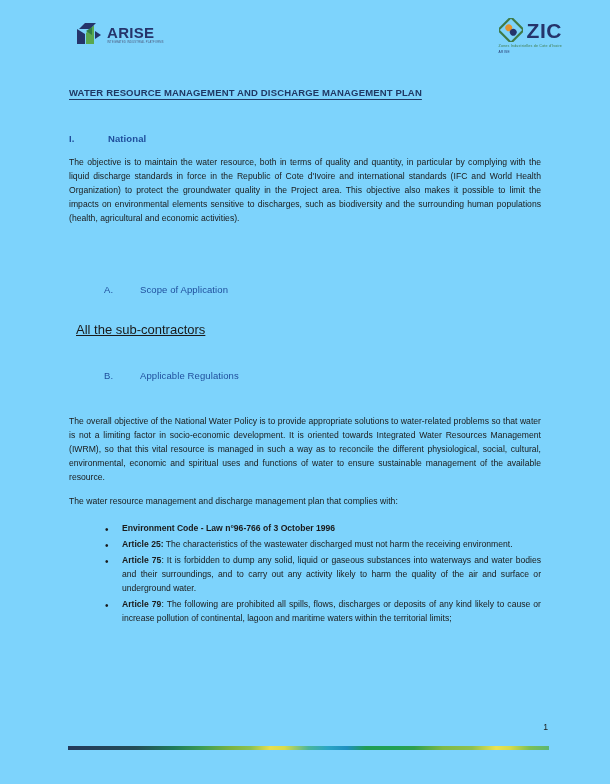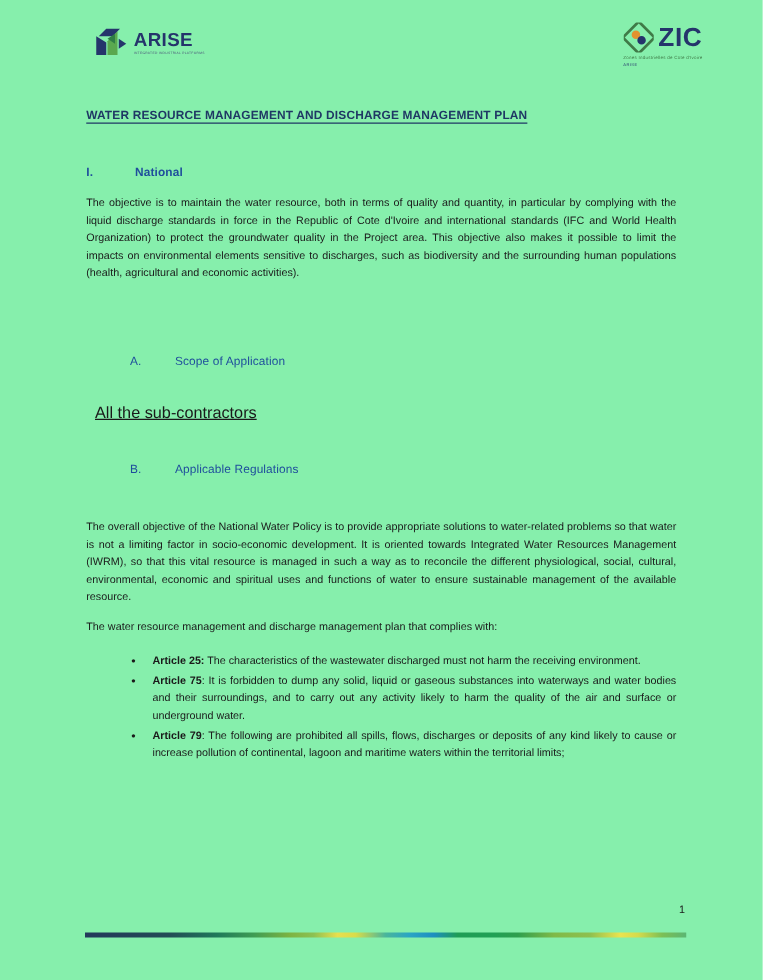--- a/index.html
+++ b/index.html
@@ -12,21 +12,21 @@
     height: 784px;
     position: relative;
     font-family: "Liberation Sans", sans-serif;
     color: #1a1a1a;
     overflow: hidden;
   }
 
   .page {
     position: absolute;
     inset: 0;
-    background: #86efac;
+    background: #7dd3fc;
   }
 
   
   .header {
     position: absolute;
     top: 0;
     left: 0;
     right: 0;
     height: 72px;
   }
@@ -314,20 +314,23 @@
     <p class="body">The overall objective of the National Water Policy is to provide appropriate solutions to water-related problems so that water is not a limiting factor in socio-economic development. It is oriented towards Integrated Water Resources Management (IWRM), so that this vital resource is managed in such a way as to reconcile the different physiological, social, cultural, environmental, economic and spiritual uses and functions of water to ensure sustainable management of the available resource.</p>
 
     <div class="spacer-10"></div>
 
     <p class="body">The water resource management and discharge management plan that complies with:</p>
 
     <div class="spacer-14"></div>
 
     <ul class="bullets">
       <li>
+        <span class="b">Environment Code - Law n°96-766 of 3 October 1996</span><span></span>
+      </li>
+      <li>
         <span class="b">Article 25:</span><span> The characteristics of the wastewater discharged must not harm the receiving environment.</span>
       </li>
       <li>
         <span class="b">Article 75</span><span>: It is forbidden to dump any solid, liquid or gaseous substances into waterways and water bodies and their surroundings, and to carry out any activity likely to harm the quality of the air and surface or underground water.</span>
       </li>
       <li>
         <span class="b">Article 79</span><span>: The following are prohibited all spills, flows, discharges or deposits of any kind likely to cause or increase pollution of continental, lagoon and maritime waters within the territorial limits;</span>
       </li>
     </ul>
 

